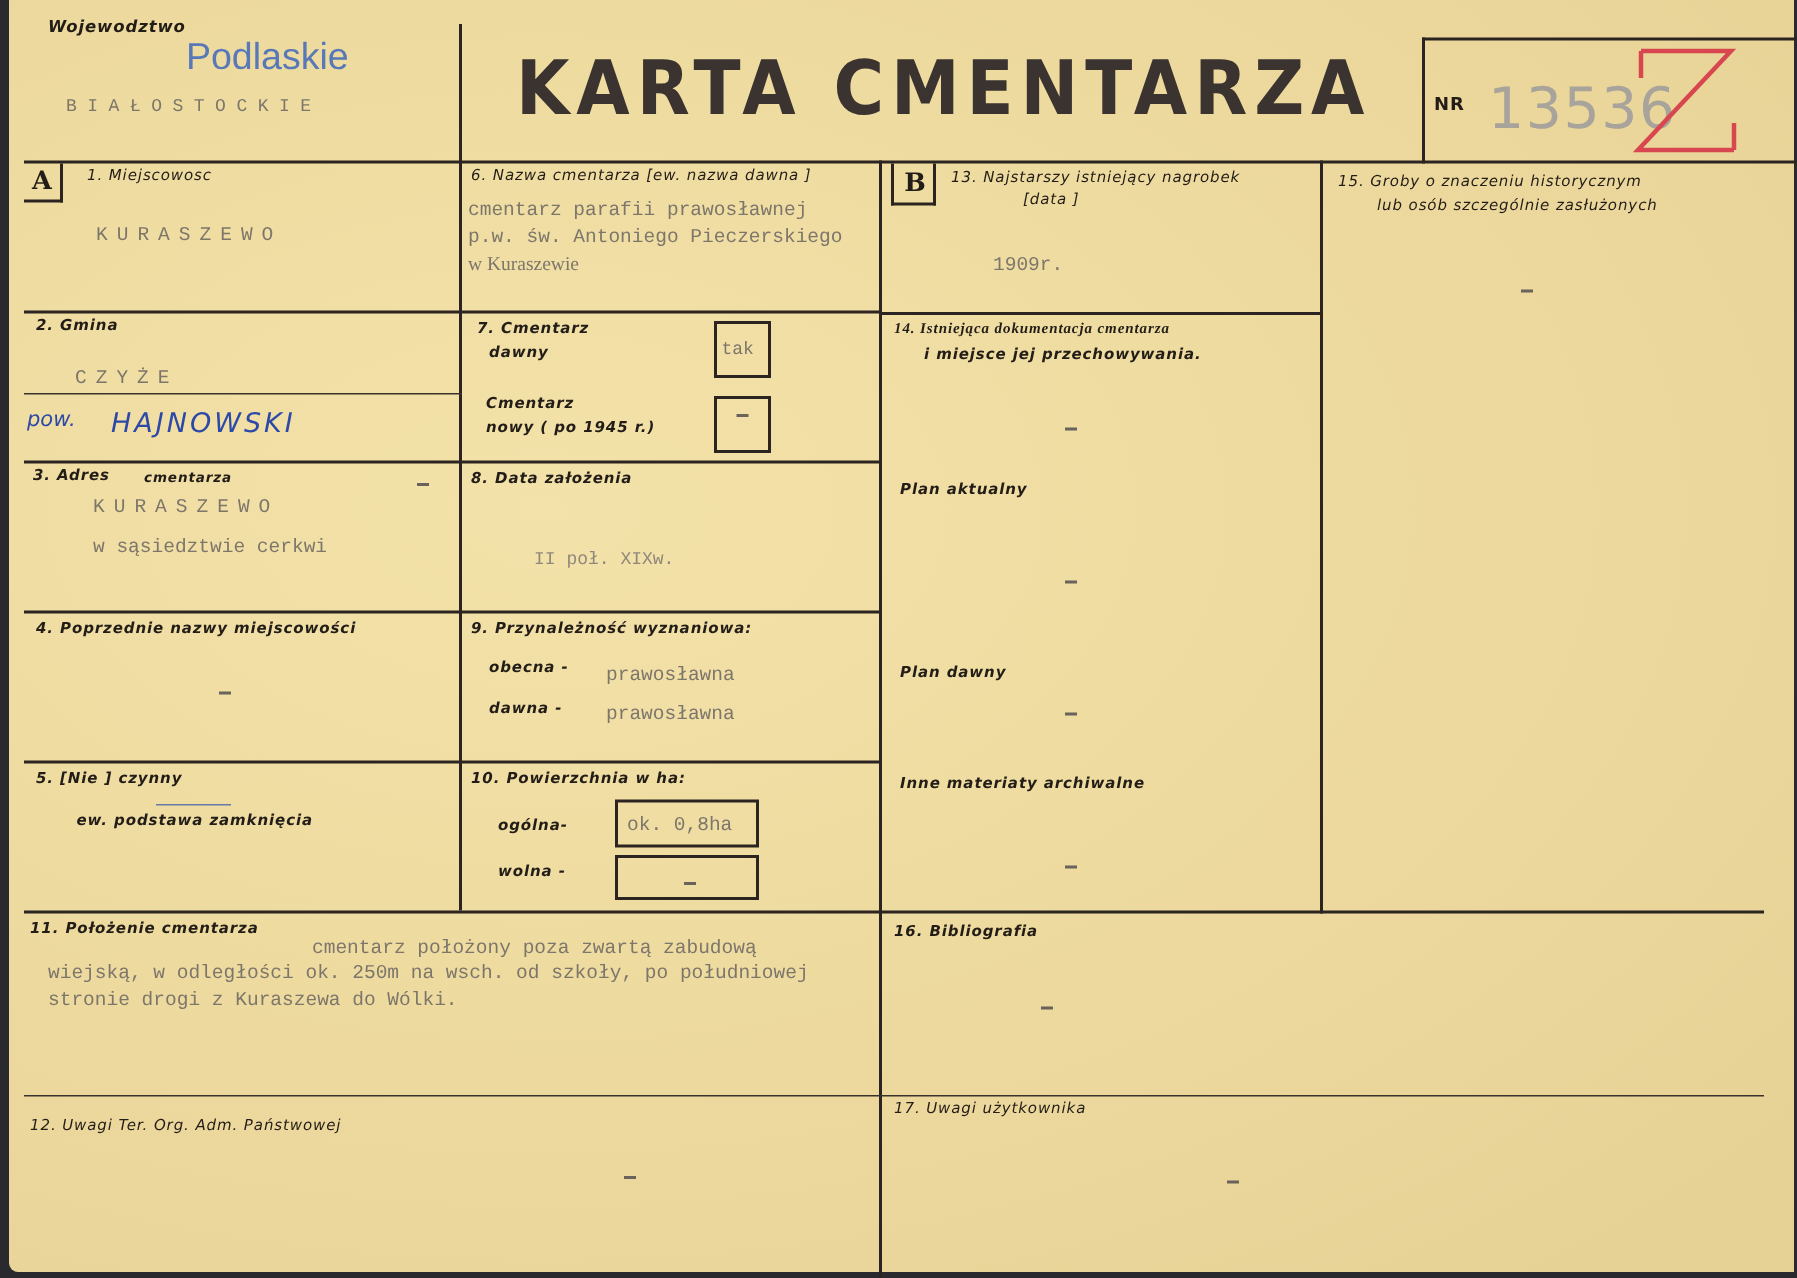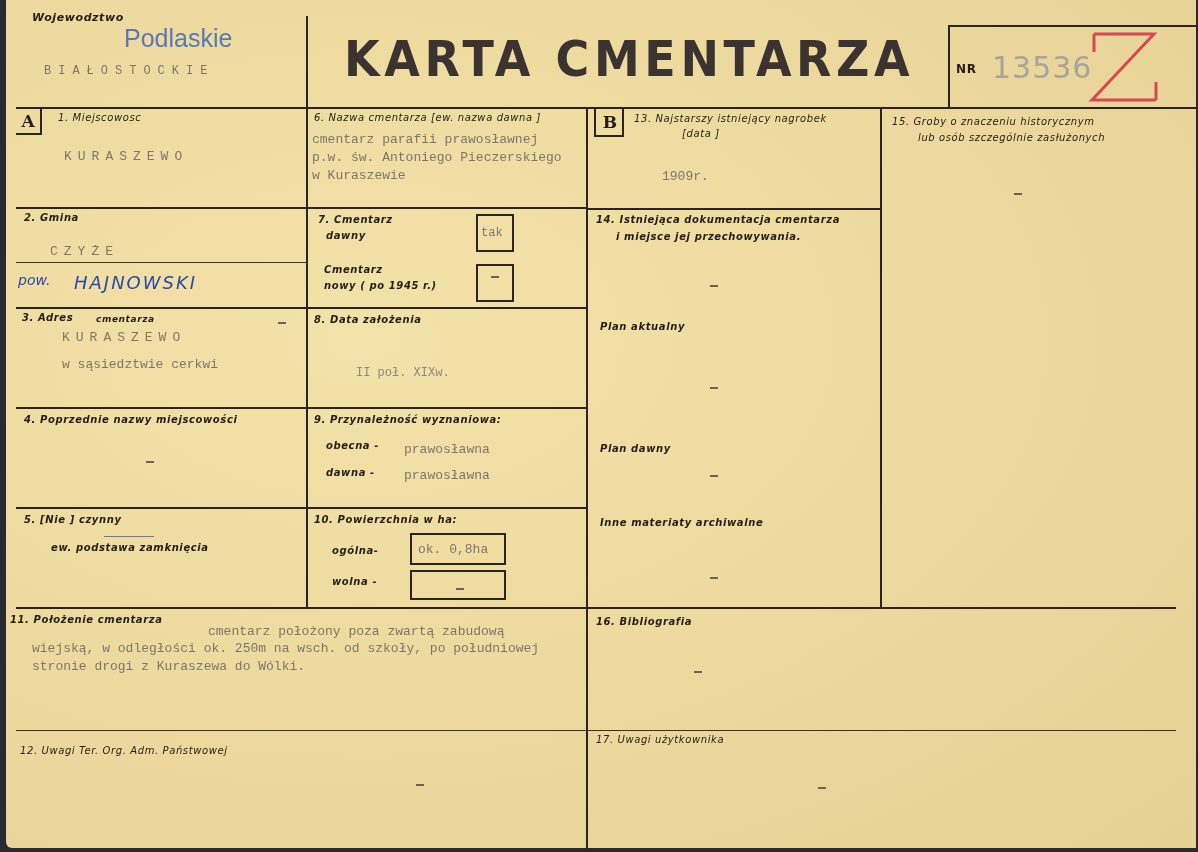--- a/index.html
+++ b/index.html
@@ -16,21 +16,21 @@
   .lbl { position: absolute; font-family: "DejaVu Sans", sans-serif; font-style: italic; font-weight: bold; font-size: 11px; color: #231d18; letter-spacing: 0.6px; white-space: nowrap; }
   .lbl.light { font-weight: normal; }
   .typed { position: absolute; font-family: "Liberation Mono", "DejaVu Sans Mono", monospace; font-size: 13px; color: #7d766b; white-space: nowrap; }
   .typed.spaced { letter-spacing: 6px; }
   .dash { position: absolute; width: 8px; height: 2px; background: #6a635b; }
   .box { position: absolute; border: 2px solid #2b2420; box-sizing: border-box; }
   .sect { position: absolute; width: 26px; height: 26px; border: 2px solid #2b2420; border-left: none; border-top: none; box-sizing: border-box; font-family: "DejaVu Serif", serif; font-weight: bold; font-size: 17px; color: #231d18; text-align: center; line-height: 24px; }
   .title { position: absolute; left: 338px; top: 30px; font-family: "DejaVu Sans", sans-serif; font-weight: bold; font-size: 50px; color: #3a3330; letter-spacing: 5px; transform: scaleX(0.92); transform-origin: left; white-space: nowrap; }
   .stamp { position: absolute; font-family: Liberation Sans, sans-serif; font-size: 25px; color: #5878b8; }
   .hand { position: absolute; font-family: "DejaVu Sans", sans-serif; font-style: italic; color: #2c49a8; }
-  .nr-num { position: absolute; font-family: "DejaVu Sans", sans-serif; font-size: 30px; color: #a9a49b; letter-spacing: 1px; }
+  .nr-num { position: absolute; font-family: "DejaVu Sans", sans-serif; font-size: 38px; color: #a9a49b; letter-spacing: 1px; }
 </style>
 </head>
 <body>
 
 <div class="card">
 
   <div class="lbl" style="left:26px;top:11px;font-size:11px;">Wojewodztwo</div>
   <div class="stamp" style="left:118px;top:24px;">Podlaskie</div>
   <div class="typed spaced" style="left:38px;top:64px;font-size:12px;letter-spacing:7px;">BIAŁOSTOCKIE</div>
 
@@ -81,21 +81,21 @@
   <div class="lbl" style="left:18px;top:414px;font-size:10px;">4. Poprzednie  nazwy  miejscowości</div>
   <div class="dash" style="left:140px;top:461px;"></div>
 
   <div class="lbl" style="left:18px;top:514px;font-size:10px;">5.  [Nie ] czynny</div>
   <div class="hl thin" style="left:98px;top:536px;width:50px;background:#6a78a8;"></div>
   <div class="lbl" style="left:45px;top:542px;font-size:10px;">ew. podstawa  zamknięcia</div>
 
   <div class="lbl" style="left:308px;top:112px;font-size:10px;font-weight:normal;">6. Nazwa  cmentarza  [ew. nazwa dawna ]</div>
   <div class="typed" style="left:306px;top:132px;">cmentarz parafii prawosławnej</div>
   <div class="typed" style="left:306px;top:150px;">p.w. św. Antoniego Pieczerskiego</div>
-  <div class="typed" style="left:306px;top:168px;">w Kuraszewie</div>
+  <div class="typed" style="left:306px;top:168px;font-family:Liberation Serif, serif;">w Kuraszewie</div>
 
   <div class="lbl" style="left:312px;top:214px;font-size:10px;">7. Cmentarz</div>
   <div class="lbl" style="left:320px;top:230px;font-size:10px;">dawny</div>
   <div class="box" style="left:470px;top:214px;width:38px;height:38px;">
     <div class="typed" style="left:3px;top:10px;font-size:12px;">tak</div>
   </div>
   <div class="lbl" style="left:318px;top:264px;font-size:10px;">Cmentarz</div>
   <div class="lbl" style="left:318px;top:280px;font-size:10px;">nowy ( po 1945 r.)</div>
   <div class="box" style="left:470px;top:264px;width:38px;height:38px;">
     <div class="dash" style="left:13px;top:10px;"></div>
@@ -113,36 +113,36 @@
   <div class="lbl" style="left:308px;top:514px;font-size:10px;">10. Powierzchnia  w  ha:</div>
   <div class="lbl" style="left:326px;top:545px;font-size:10px;">ogólna-</div>
   <div class="box" style="left:404px;top:533px;width:96px;height:32px;">
     <div class="typed" style="left:6px;top:7px;">ok. 0,8ha</div>
   </div>
   <div class="lbl" style="left:326px;top:576px;font-size:10px;">wolna -</div>
   <div class="box" style="left:404px;top:570px;width:96px;height:30px;">
     <div class="dash" style="left:44px;top:16px;"></div>
   </div>
 
-  <div class="lbl" style="left:4px;top:614px;font-size:10px;">11. Położenie  cmentarza</div>
+  <div class="lbl" style="left:14px;top:614px;font-size:10px;">11. Położenie  cmentarza</div>
   <div class="typed" style="left:202px;top:624px;">cmentarz położony poza zwartą zabudową</div>
   <div class="typed" style="left:26px;top:641px;">wiejską, w odległości ok. 250m na wsch. od szkoły, po południowej</div>
   <div class="typed" style="left:26px;top:659px;">stronie drogi z Kuraszewa do Wólki.</div>
 
   <div class="lbl light" style="left:14px;top:735px;font-size:10px;margin-top:10px;">12. Uwagi   Ter. Org. Adm. Państwowej</div>
   <div class="dash" style="left:410px;top:784px;"></div>
 
   <div class="box" style="left:588px;top:109px;width:30px;height:28px;border-top:none;">
     <div style="position:absolute;left:0;top:0;width:28px;text-align:center;font-family:'DejaVu Serif',serif;font-weight:bold;font-size:17px;color:#231d18;line-height:26px;">B</div>
   </div>
   <div class="lbl light" style="left:628px;top:113px;font-size:10px;">13. Najstarszy  istniejący  nagrobek</div>
   <div class="lbl light" style="left:676px;top:128px;font-size:10px;">[data ]</div>
   <div class="typed" style="left:656px;top:169px;">1909r.</div>
 
-  <div class="lbl" style="left:590px;top:214px;font-size:10px;">14. Istniejąca  dokumentacja  cmentarza</div>
+  <div class="lbl" style="left:590px;top:214px;font-size:10px;font-family:Liberation Serif, serif;">14. Istniejąca  dokumentacja  cmentarza</div>
   <div class="lbl" style="left:610px;top:231px;font-size:10px;">i  miejsce  jej  przechowywania.</div>
   <div class="dash" style="left:704px;top:285px;"></div>
   <div class="lbl" style="left:594px;top:321px;font-size:10px;">Plan  aktualny</div>
   <div class="dash" style="left:704px;top:387px;"></div>
   <div class="lbl" style="left:594px;top:417px;font-size:10px;margin-top:26px;">Plan  dawny</div>
   <div class="dash" style="left:704px;top:475px;"></div>
   <div class="lbl" style="left:594px;top:517px;font-size:10px;">Inne  materiaty  archiwalne</div>
   <div class="dash" style="left:704px;top:577px;"></div>
 
   <div class="lbl light" style="left:886px;top:116px;font-size:10px;">15.  Groby  o  znaczeniu  historycznym</div>

